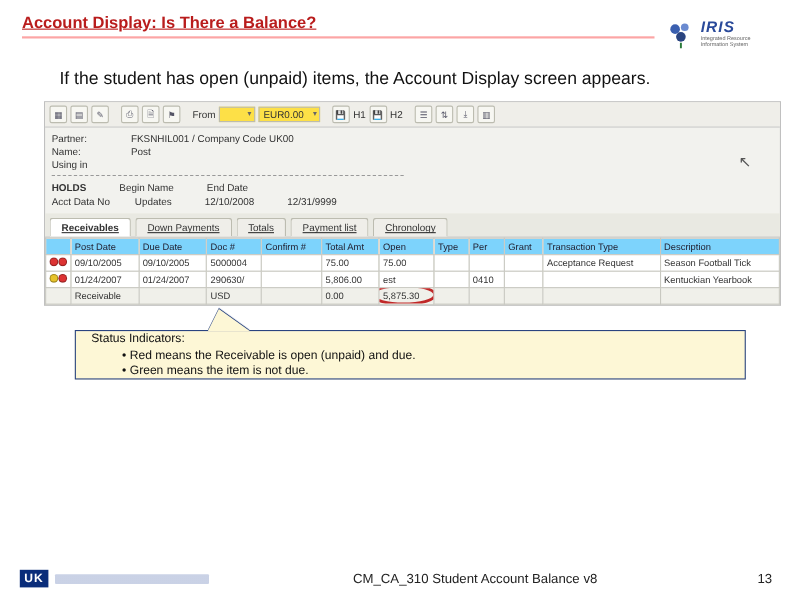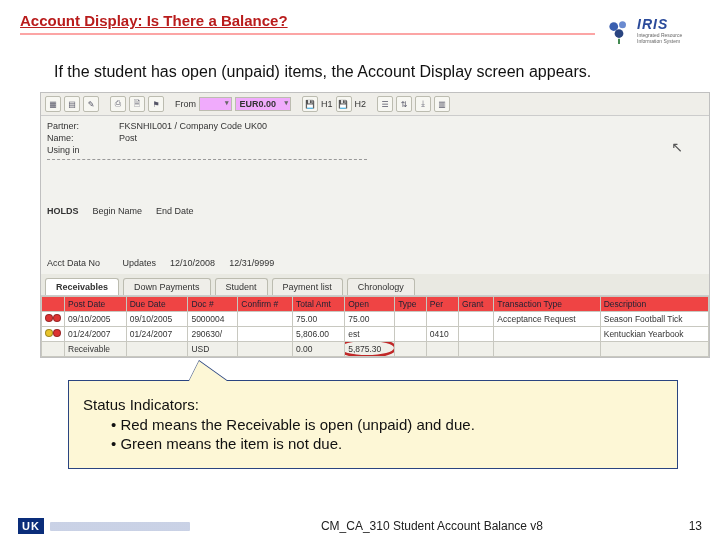--- a/index.html
+++ b/index.html
@@ -29,50 +29,50 @@
     background: #f2f2ee;
     font-family: "MS Sans Serif", Arial, sans-serif;
     font-size: 9px;
     color: #333;
     width: 670px;
   }
   .toolbar { display:flex; align-items:center; gap:3px; padding:3px 4px; border-bottom:1px solid #ccc; background:#efeee9;}
   .tbtn { width:16px; height:16px; border:1px solid #bcbcb0; background:#f7f7f2; border-radius:2px; display:flex; align-items:center; justify-content:center; font-size:8px; color:#556; }
   .tsep { width:5px; }
   .tlbl { font-size:9px; color:#333; }
-  .tsel { border:1px solid #bcbcb0; background:#f0abfc; font-size:9px; padding:1px 14px 1px 4px; position:relative;font-weight:bold;}
+  .tsel { border:1px solid #bcbcb0; background:#fde047; font-size:9px; padding:1px 14px 1px 4px; position:relative;}
   .tsel::after{content:"▾"; position:absolute; right:2px; font-size:7px; color:#666;}
   .meta { padding:4px 6px 2px 6px; line-height:1.35; position:relative;}
   .meta-row { display:flex; gap:12px; }
   .meta-label { min-width:60px; }
   .dashed { border-top:1px dashed #999; margin:3px 0 4px 0; width:320px;}
   .bold-lbl{font-weight:bold;}
   .cursor-glyph{ position:absolute; right:26px; top:22px; font-size:14px; color:#555;}
-  .period-row{ display:flex; gap:14px; padding:0 6px 2px 6px;margin-top:40px;}
+  .period-row{ display:flex; gap:30px; padding:0 6px 2px 6px;}
   .period-col{ display:flex; gap:10px;}
   .tabs { display:flex; padding:4px 4px 0 4px; gap:4px; border-bottom:1px solid #ccc; background:#e9e9e2;}
-  .tab { padding:3px 10px; border:1px solid #bcbcb0; border-bottom:none; background:#efeee9; font-size:9px; border-top-left-radius:3px; border-top-right-radius:3px;}
+  .tab { padding:3px 10px; border:1px solid #bcbcb0; border-bottom:none; background:#efeee9; font-size:9px; border-top-left-radius:3px; border-top-right-radius:3px;text-decoration:underline;}
   .tab.active{ background:#fff; font-weight:bold;}
   .grid { width:100%; }
   .grid table{ border-collapse:collapse; width:100%; font-size:8.5px;}
   .grid th, .grid td{ border:1px solid #c8c8c0; padding:2px 3px; white-space:nowrap; overflow:hidden; text-align:left;}
-  .grid th{ background:#ef4444; color:#223; font-weight:normal;}
+  .grid th{ background:#7dd3fc; color:#223; font-weight:normal;}
   .grid td{ background:#fff;}
   .grid .num{ text-align:left;}
   .status-col{width:22px;}
   .dot{ width:8px; height:8px; border-radius:50%; display:inline-block; border:1px solid rgba(0,0,0,0.3);}
   .dot.r{ background:#d33;}
   .dot.y{ background:#e7c32a;}
   .total-row td{ background:#f0f0ea;}
   .circled{ position:relative; }
   .circ-oval{ position:absolute; border:3px solid #c02828; border-radius:50%; width:60px; height:20px; left:-8px; top:-4px; pointer-events:none;}
   .callout{
     margin: 22px 22px 0 48px; background:#fdf7d6;
-    border:1px solid #2a4480; padding:14px 14px;
-    font-size:15px; line-height:1.3; color:#111;
+    border:1px solid #2a4480; padding:0 14px;
+    font-size:11px; line-height:1.3; color:#111;
     position:relative;
   }
   .callout-tail{
     position:absolute; top:-20px; left:120px; width:0;height:0;
     border-left:10px solid transparent; border-right:28px solid transparent;
     border-bottom:20px solid #fdf7d6;
     filter: drop-shadow(0 -1px 0 #2a4480);
   }
   .callout ul{ list-style:none; margin-left:28px;}
   .callout li::before{ content:"• "; }
@@ -163,21 +163,21 @@
           <span>12/10/2008</span>
         </div>
       <div class="period-col">
           <span>12/31/9999</span>
         </div>
     </div>
 
     <div class="tabs">
       <div class="tab active">Receivables</div>
       <div class="tab">Down Payments</div>
-      <div class="tab">Student</div>
+      <div class="tab">Totals</div>
       <div class="tab">Payment list</div>
       <div class="tab">Chronology</div>
     </div>
 
     <div class="grid">
       <table>
         <thead>
             <tr>
           <th class="status-col"></th>
           <th>Post Date</th>

